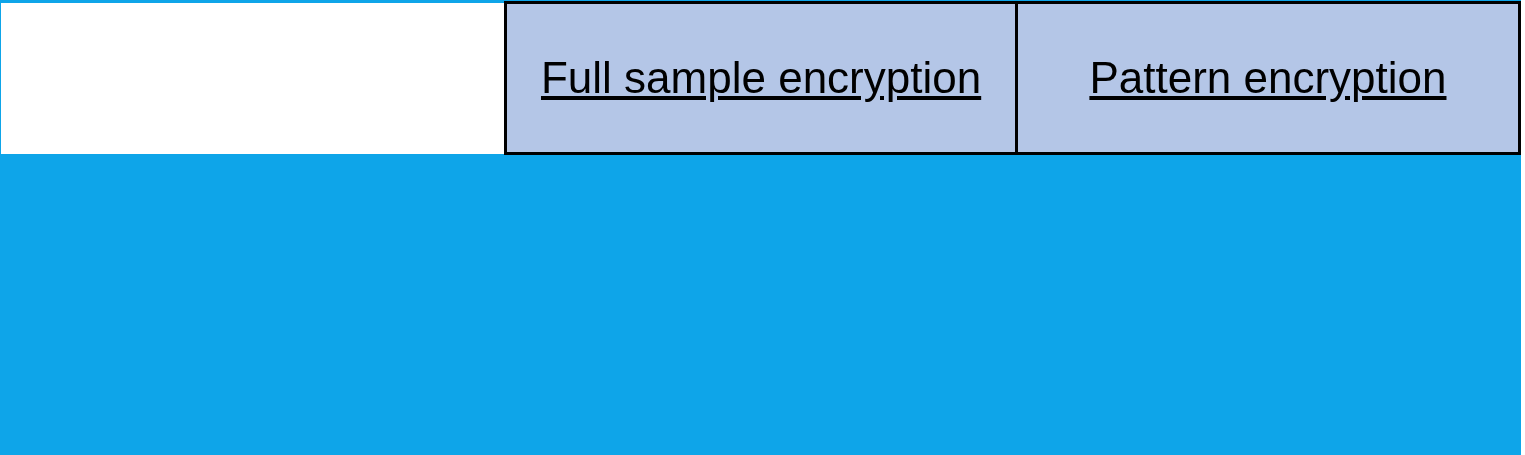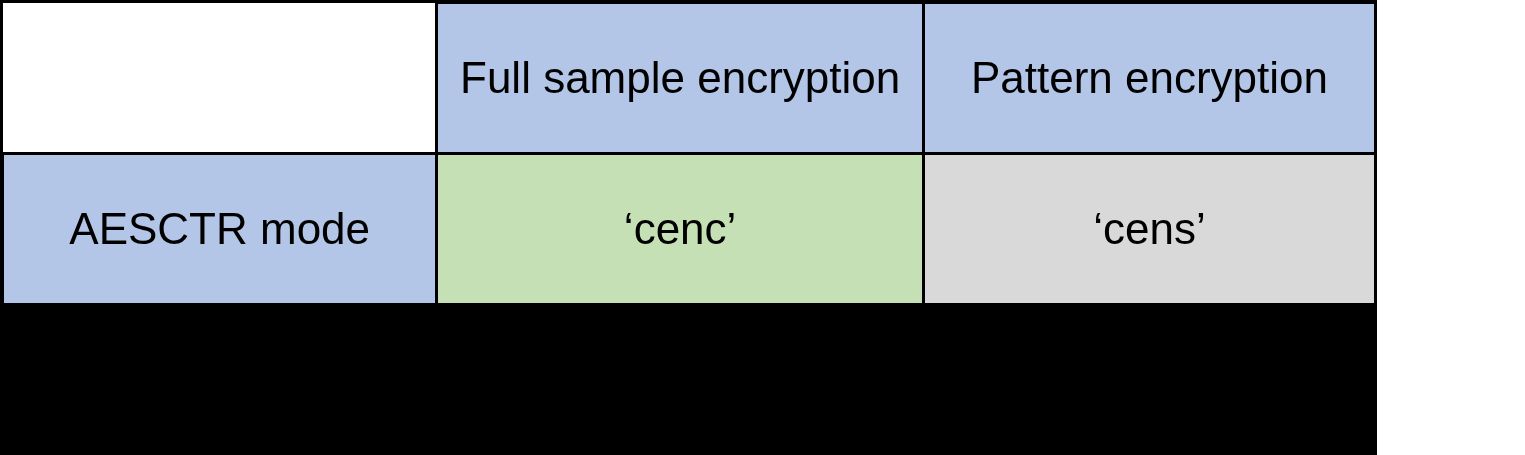--- a/index.html
+++ b/index.html
@@ -2,25 +2,26 @@
 <html style="--header-blue: #B4C6E7; --highlight-green: #C5E0B4; --neutral-gray: #D9D9D9; --border: #000000;"><head>
 <meta charset="utf-8">
 <style>
   html, body {
     margin: 0;
     padding: 0;
     background: #ffffff;
     font-family: "Liberation Sans", sans-serif;
   }
   .canvas {
-    width: 1377px;
+    width: 1521px;
     height: 455px;
     position: relative;
-    background: #000000;
+    background: #0ea5e9;
     overflow: hidden;
+    text-decoration: underline;
   }
   table.enc-table {
     border-collapse: collapse;
     table-layout: fixed;
     margin: 1px 0 0 1px;
   }
   table.enc-table th,
   table.enc-table td {
     border: 3px solid var(--border, #000000);
     text-align: center;
@@ -59,20 +60,15 @@
       <col class="c1">
         <col class="c2">
         <col class="c3">
     </colgroup>
     <tbody>
       <tr class="r">
         <td class="corner"></td>
         <th class="hdr" scope="col">Full sample encryption</th>
         <th class="hdr" scope="col">Pattern encryption</th>
       </tr>
-      <tr class="r">
-        <th class="hdr" scope="row">AESCTR mode</th>
-        <td data-variant="green">‘cenc’</td>
-        <td data-variant="gray">‘cens’</td>
-      </tr>
     </tbody>
   </table>
 </div>
 
 </body></html>

